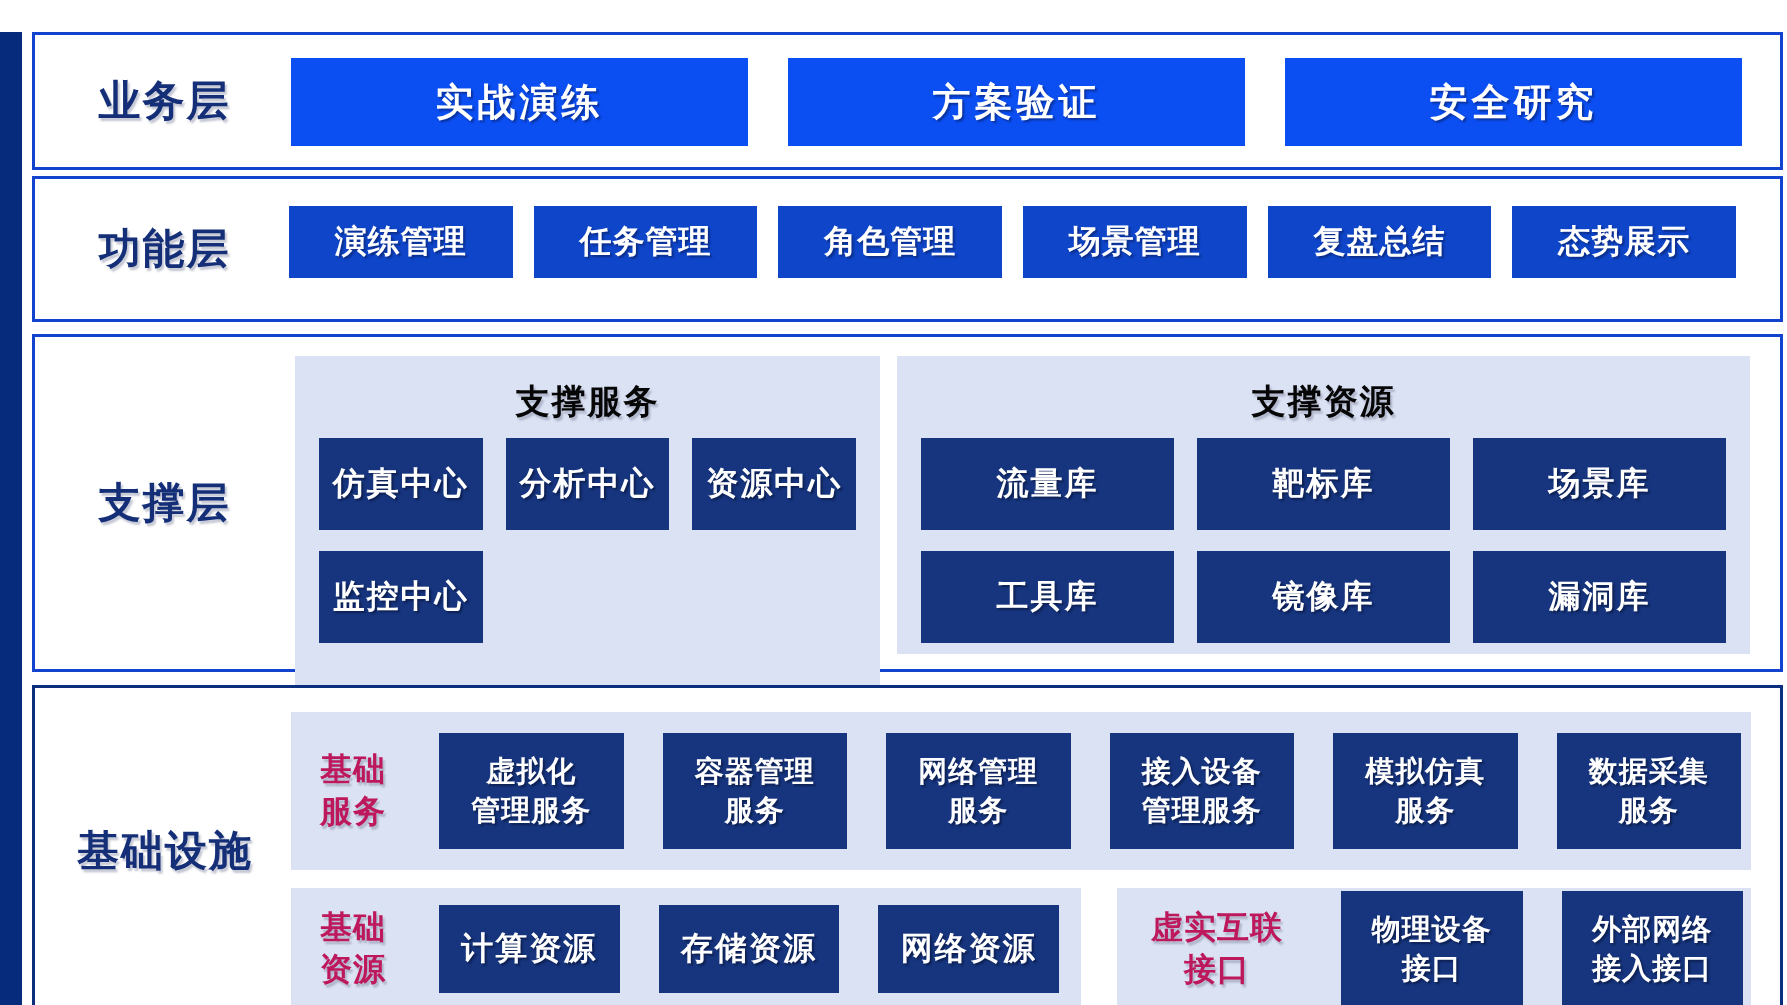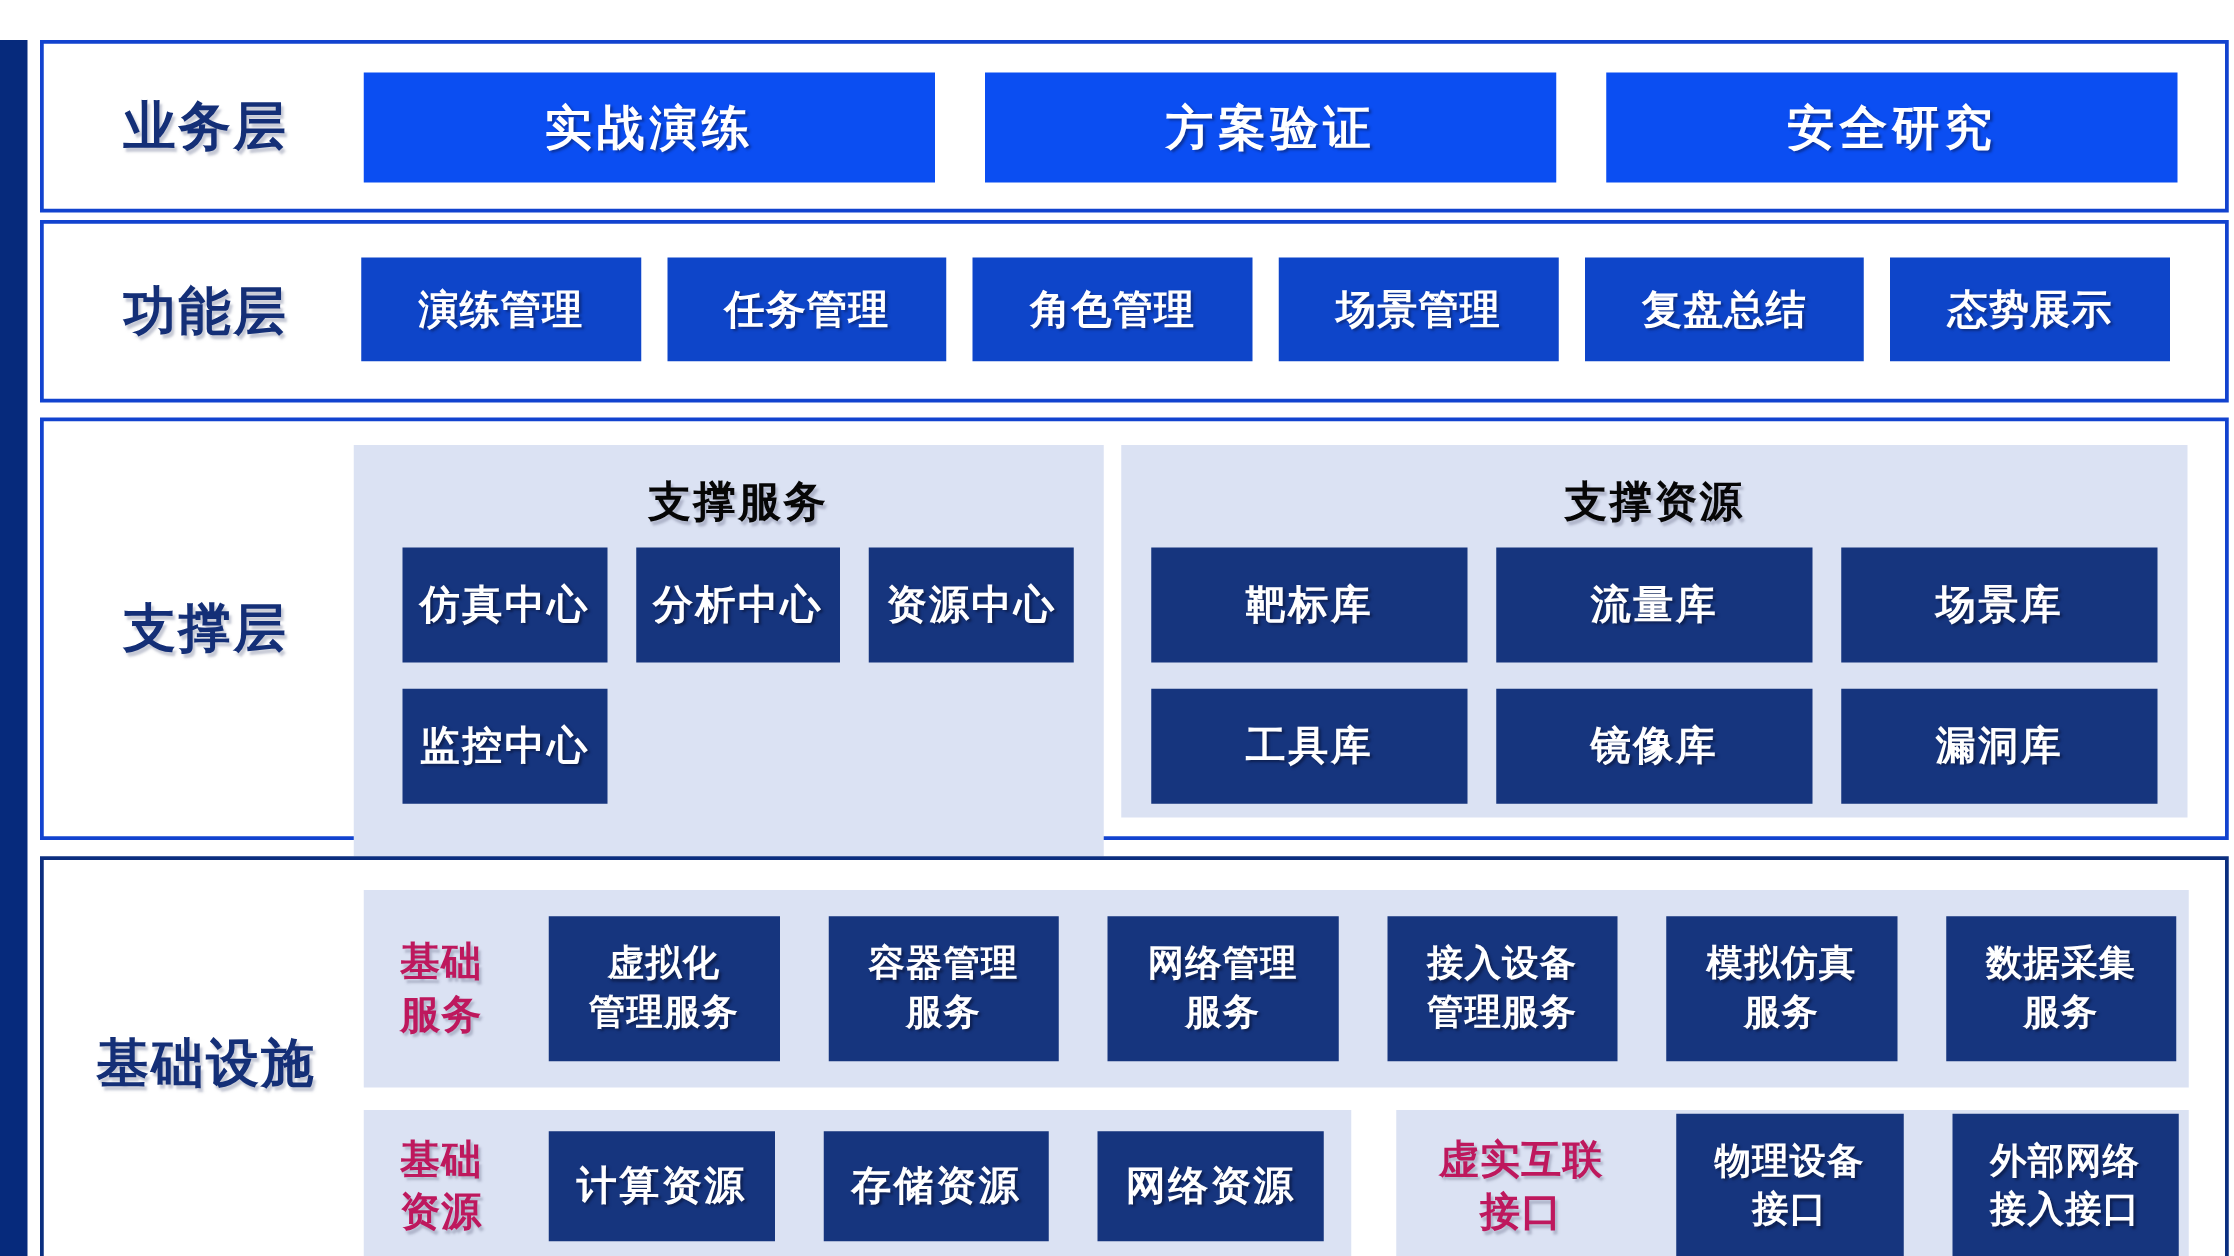--- a/index.html
+++ b/index.html
@@ -20,25 +20,25 @@
                display:flex;align-items:center;justify-content:center;
                font-size:42px;font-weight:bold;color:#142f77;letter-spacing:2px;
                text-shadow:2px 3px 2px rgba(140,145,170,0.5);}
   #sec-infra .layer-label{width:240px;left:10px;}
 
   .btn-row{position:absolute;display:flex;}
   .btn{flex:1;display:flex;align-items:center;justify-content:center;
        color:#ffffff;font-weight:bold;text-shadow:2px 2px 2px rgba(8,18,60,0.45);}
   .btn-row-business{left:256px;right:38px;top:23px;height:88px;gap:40px;}
   .btn.bright{background:#0b4ef2;font-size:38px;letter-spacing:4px;}
-  .btn-row-function{left:254px;right:44px;top:27px;height:83px;gap:21px;}
+  .btn-row-function{left:254px;right:44px;top:27px;height:72px;gap:21px;}
   .btn.medium{background:#0e45c9;font-size:32px;letter-spacing:1px;}
 
   .panel{position:absolute;background:#dbe2f3;}
-  .panel-services{left:248px;top:19px;width:585px;height:385px;padding-left:15px;}
+  .panel-services{left:260px;top:19px;width:585px;height:385px;}
   .panel-resources{left:862px;top:19px;width:853px;height:298px;}
   .panel-title{height:72px;padding-top:10px;display:flex;align-items:center;justify-content:center;
                font-size:34px;font-weight:bold;color:#060606;letter-spacing:2px;
                text-shadow:2px 3px 2px rgba(120,125,150,0.45);}
   .grid{display:grid;gap:21px 23px;padding:0 24px;}
   .grid-2{grid-template-columns:1fr 1fr 1fr;}
   .grid-3{grid-template-columns:1fr 1fr 1fr;}
   .navybox{background:#16357e;color:#ffffff;font-weight:bold;font-size:32px;
            display:flex;align-items:center;justify-content:center;letter-spacing:2px;
            text-shadow:2px 2px 2px rgba(5,12,40,0.5);}
@@ -98,22 +98,22 @@
         <div class="navybox">仿真中心</div>
         <div class="navybox">分析中心</div>
         <div class="navybox">资源中心</div>
         <div class="navybox">监控中心</div>
       </div>
     </div>
 
     <div class="panel panel-resources">
       <div class="panel-title">支撑资源</div>
       <div class="grid grid-3">
+        <div class="navybox">流量库</div>
         <div class="navybox">靶标库</div>
-        <div class="navybox">流量库</div>
         <div class="navybox">场景库</div>
         <div class="navybox">工具库</div>
         <div class="navybox">镜像库</div>
         <div class="navybox">漏洞库</div>
       </div>
     </div>
   </section>
 
   <section class="frame" id="sec-infra">
     <div class="layer-label">基础设施</div>

